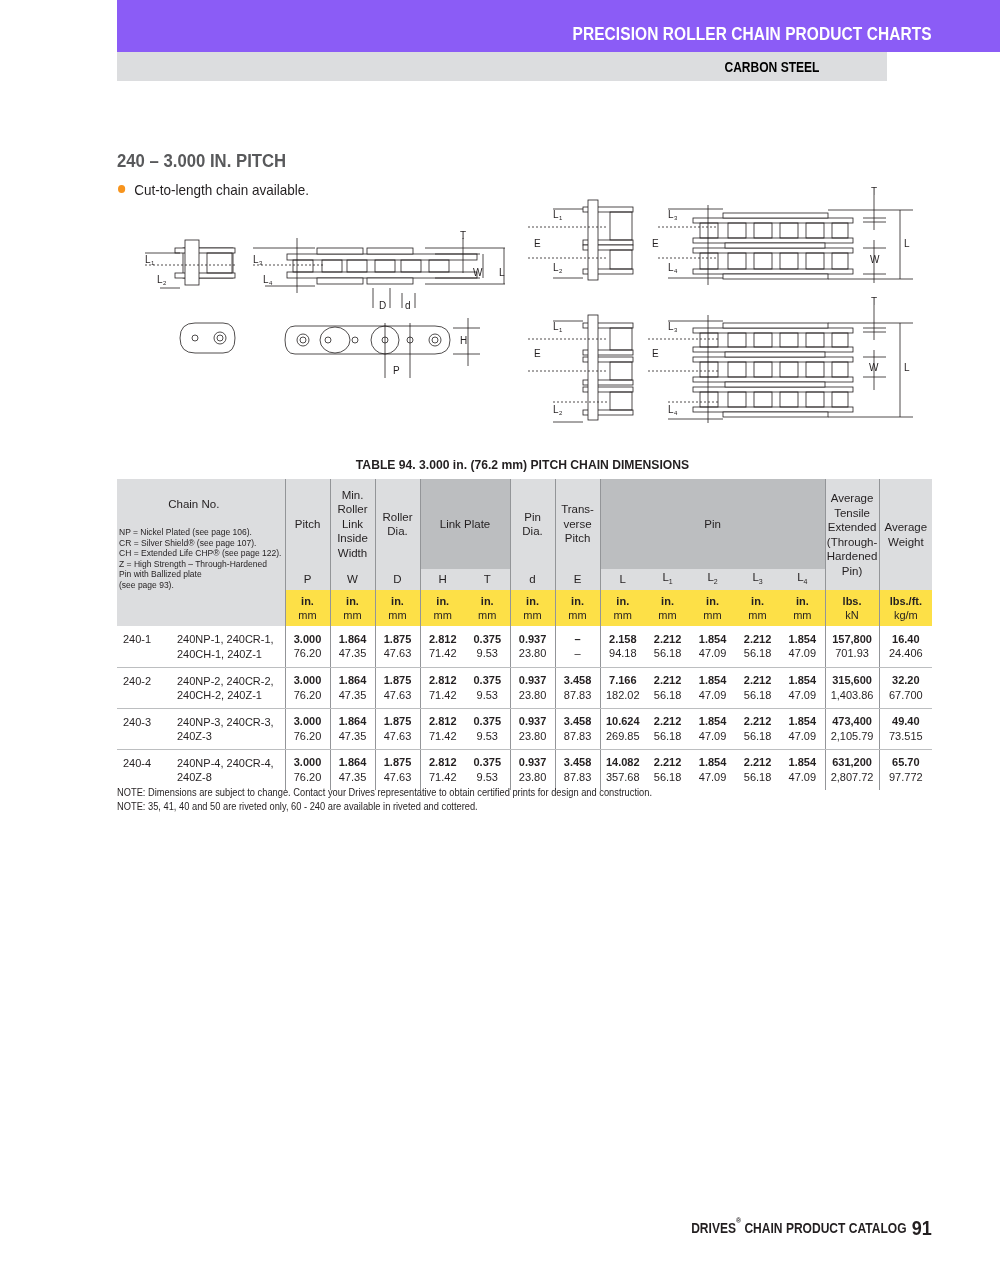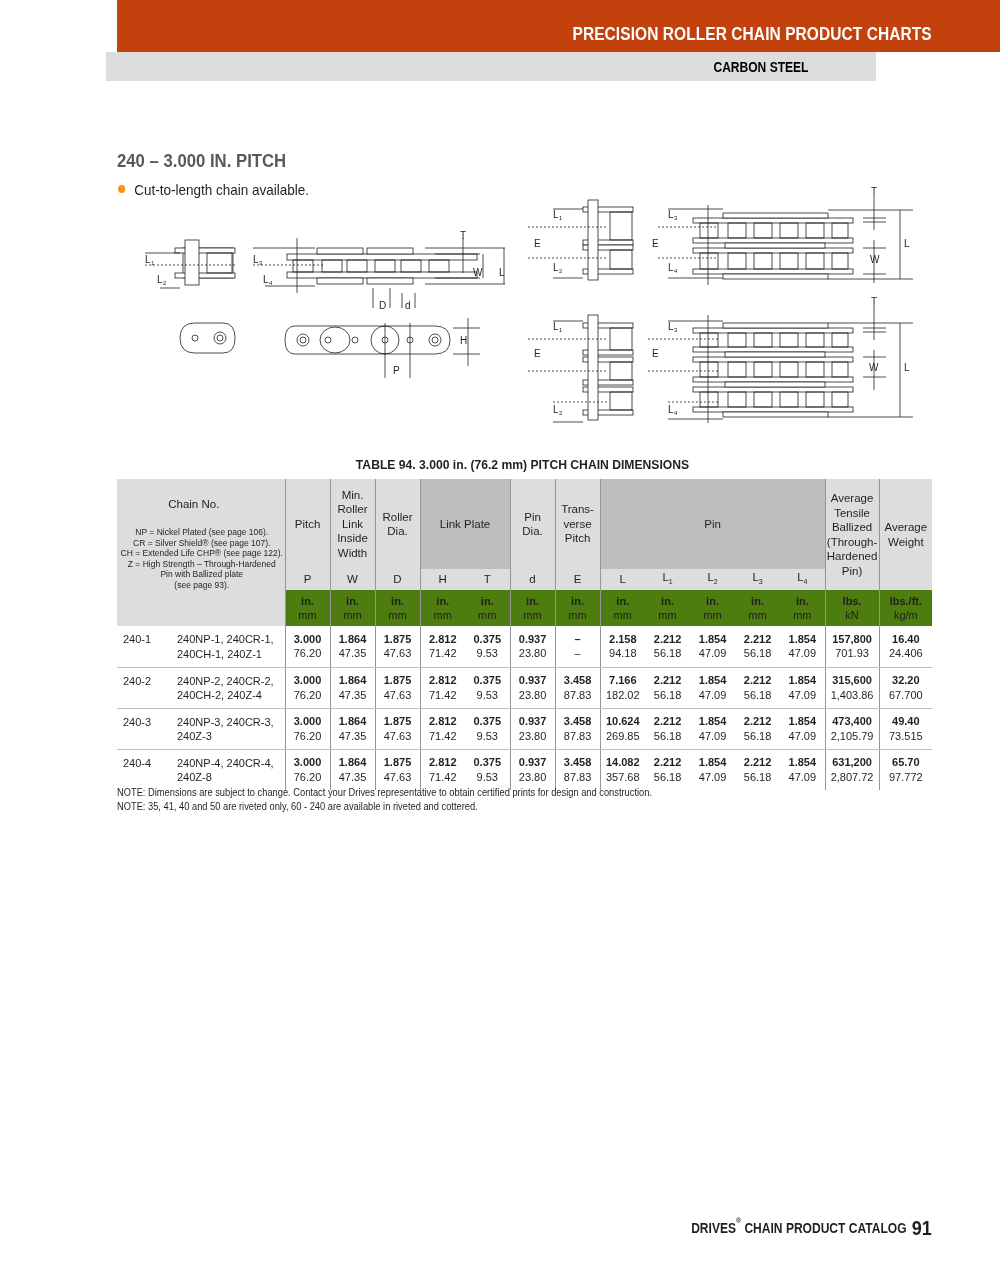--- a/index.html
+++ b/index.html
@@ -1,43 +1,43 @@
 <!DOCTYPE html>
 <html><head>
 <meta charset="utf-8">
 <style>
   * { box-sizing: border-box; margin: 0; padding: 0; }
   html, body { width: 1000px; height: 1280px; background: #ffffff; overflow: hidden; }
   body { position: relative; font-family: "Liberation Sans", sans-serif; color: #231f20; }
 
-  .top-bar { position: absolute; left: 117px; top: 0; width: 883px; height: 52px; background: #c2410c; }
+  .top-bar { position: absolute; left: 117px; top: 0; width: 883px; height: 52px; background: #8b5cf6; }
   .top-bar .title { position: absolute; right: 68px; top: 24px; color: #ffffff; font-weight: bold; font-size: 18px; letter-spacing: 0.1px; transform: scaleX(0.86); transform-origin: right center; white-space: nowrap; }
-  .sub-bar { position: absolute; left: 106px; top: 52px; width: 770px; height: 29px; background: #dcdddf; text-decoration: underline; }
+  .sub-bar { position: absolute; left: 117px; top: 52px; width: 770px; height: 29px; background: #dcdddf; text-decoration: underline; }
   .sub-bar .title { position: absolute; right: 68px; top: 7px; color: #000; font-weight: bold; font-size: 14px; transform: scaleX(0.86); transform-origin: right center; white-space: nowrap; }
 
   .section-title { position: absolute; left: 117px; top: 150px; font-size: 19px; font-weight: bold; color: #58595b; transform: scaleX(0.88); transform-origin: left center; white-space: nowrap; }
   .bullet { position: absolute; left: 118px; top: 181px; font-size: 15px; color: #231f20; white-space: nowrap; transform: scaleX(0.9); transform-origin: left center; }
   .bullet .dot { display: inline-block; width: 8px; height: 8px; border-radius: 50%; background: #f7941d; margin-right: 10px; vertical-align: middle; position: relative; top: -2px; }
 
   .diagram { position: absolute; }
   .diagram svg { display: block; }
   .diagram text { font-family: "Liberation Sans", sans-serif; font-size: 10px; fill: #231f20; }
 
   .table-title { position: absolute; left: 117px; width: 811px; top: 457px; text-align: center; font-weight: bold; font-size: 13.5px; transform: scaleX(0.9); white-space: nowrap; }
 
   table.dims { position: absolute; left: 117px; top: 479px; width: 815px; border-collapse: collapse; font-size: 11px; table-layout: fixed; }
   table.dims th, table.dims td { text-align: center; vertical-align: middle; font-weight: normal; padding: 0; line-height: 14.5px; }
   .hdr { background: #dcdddf; color: #231f20; font-size: 11.5px; }
   .hdr-dark { background: #bcbec0; }
   .vline { border-left: 1.5px solid #939598; }
-  .unit-row td { background: #4d7c0f; height: 36px; font-size: 11px; line-height: 14px; }
+  .unit-row td { background: #fde047; height: 36px; font-size: 11px; line-height: 14px; }
   .unit-row td b { font-weight: bold; }
   .chain-hdr { text-align: left !important; vertical-align: top !important; font-size: 8.5px !important; line-height: 10.5px !important; padding-left: 2px !important; }
   .chain-hdr .ct { display: block; text-align: center; font-size: 11.5px; line-height: 14px; margin: 18px 16px 16px 0; }
-  .legend-line { display: block; white-space: nowrap; text-align: center; }
+  .legend-line { display: block; white-space: nowrap; }
   .data-row td { height: 41px; border-bottom: 1px solid #bcbec0; font-size: 11px; line-height: 14px; }
   .data-row.last td { border-bottom: none; }
   .data-row td.chain { text-align: left; padding-left: 6px; vertical-align: top; padding-top: 6px; }
   .data-row td.alts { text-align: left; padding-right: 10px; vertical-align: top; padding-top: 6px; }
   .b { font-weight: bold; display: block; }
   .n { display: block; }
 
   .notes { position: absolute; left: 117px; top: 786px; font-size: 10px; line-height: 14px; color: #231f20; transform: scaleX(0.93); transform-origin: left top; white-space: nowrap; }
 
   .footer { position: absolute; right: 68px; top: 1216px; font-weight: bold; color: #231f20; white-space: nowrap; transform: scaleX(0.86); transform-origin: right center; }
@@ -336,21 +336,21 @@
       </th>
       <th class="hdr vline">
         <span class="n">Trans-</span>
           <span class="n">verse</span>
           <span class="n">Pitch</span>
       </th>
       <th class="hdr hdr-dark vline" colspan="5">Pin</th>
       <th class="hdr vline" rowspan="2">
         <span class="n">Average</span>
           <span class="n">Tensile</span>
-          <span class="n">Ballized</span>
+          <span class="n">Extended</span>
           <span class="n">(Through-</span>
           <span class="n">Hardened</span>
           <span class="n">Pin)</span>
       </th>
       <th class="hdr vline" rowspan="2">
         <span class="n">Average</span>
           <span class="n">Weight</span>
       </th>
     </tr>
     <tr style="height:20px">
@@ -488,21 +488,21 @@
         </td>
       <td class="vline">
           <span class="b">16.40</span>
           <span class="n">24.406</span>
         </td>
     </tr>
     <tr class="data-row">
       <td class="chain">240-2</td>
       <td class="alts">
           <span class="n">240NP-2, 240CR-2,</span>
-          <span class="n">240CH-2, 240Z-4</span>
+          <span class="n">240CH-2, 240Z-1</span>
         </td>
       <td class="vline">
           <span class="b">3.000</span>
           <span class="n">76.20</span>
         </td>
       <td class="vline">
           <span class="b">1.864</span>
           <span class="n">47.35</span>
         </td>
       <td class="vline">

